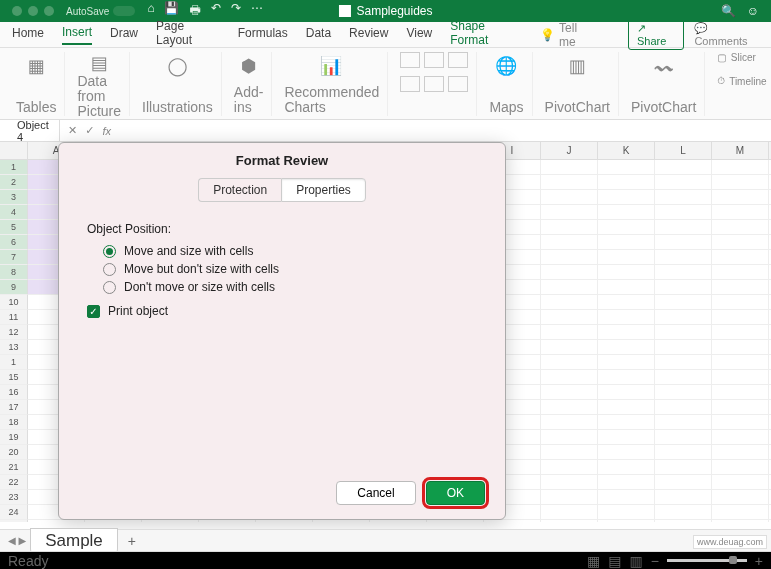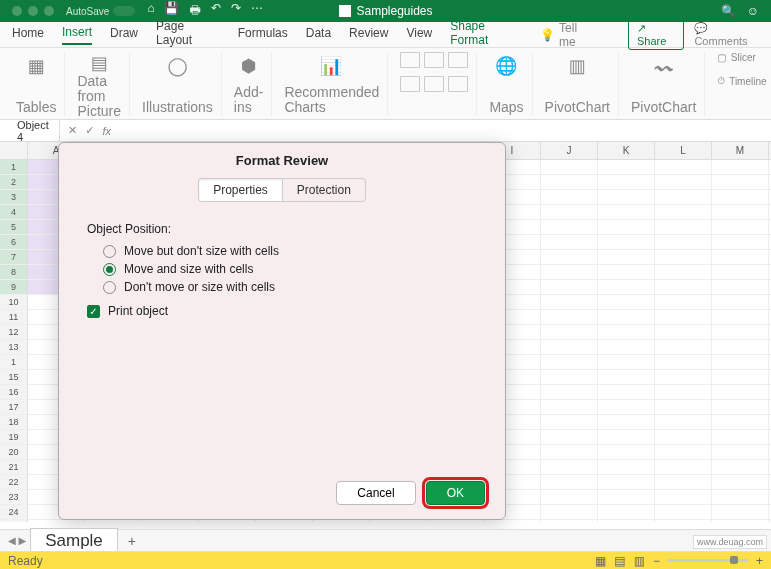--- a/index.html
+++ b/index.html
@@ -76,21 +76,21 @@
 .btn { padding: 4px 20px; font-size: 12px; border-radius: 4px; cursor: pointer; border: 1px solid #bbb; background: #fff; }
 .btn-ok { background: #0f9b4a; color: #fff; border: 1px solid #0a7a38; font-weight: 500; outline: 3px solid #d92020; outline-offset: 1px; }
 
 
 .sheet-tabs { position: absolute; bottom: 18px; left: 0; right: 0; height: 22px; background: #f6f6f6; border-top: 1px solid #ddd; display: flex; align-items: center; padding-left: 8px; gap: 4px; }
 .sheet-nav { display: flex; gap: 4px; color: #888; font-size: 10px; }
 .sheet-tab { padding: 2px 14px; background: #fff; border: 1px solid #ccc; border-bottom: none; font-size: 17px; border-radius: 0 0 4px 4px; }
 .sheet-add { width: 20px; text-align: center; color: #666; font-size: 14px; cursor: pointer; }
 
 
-.statusbar { position: absolute; bottom: 0; left: 0; right: 0; height: 18px; background: #fde047; border-top: 1px solid #ddd; display: flex; align-items: center; padding: 0 8px; font-size: 12px; color: #666; }
+.statusbar { position: absolute; bottom: 0; left: 0; right: 0; height: 18px; background: #000000; border-top: 1px solid #ddd; display: flex; align-items: center; padding: 0 8px; font-size: 14px; color: #666; }
 .status-right { margin-left: auto; display: flex; align-items: center; gap: 8px; }
 .zoom-slider { width: 80px; height: 3px; background: #ccc; position: relative; }
 .zoom-slider::after { content: ""; position: absolute; right: 10px; top: -3px; width: 8px; height: 8px; background: #888; border-radius: 2px; }
 .watermark { position: absolute; right: 4px; bottom: 20px; font-size: 9px; color: #888; background: #fff; padding: 1px 3px; border: 1px solid #ddd; }
 </style>
 </head>
 <body>
 
 <div class="titlebar">
   <div class="traffic">
@@ -642,33 +642,33 @@
           <div class="cell"></div>
           <div class="cell"></div>
         </div>
       </div>
   </div>
 </div>
 
 <div class="dialog">
   <div class="dlg-title">Format Review</div>
   <div class="dlg-tabs">
+    <div class="dlg-tab">Protection</div>
     <div class="dlg-tab active">Properties</div>
-    <div class="dlg-tab">Protection</div>
   </div>
   <div class="dlg-body">
     <div class="dlg-section-title">Object Position:</div>
     <div class="radio-group">
       <div class="radio-row">
+        <span class="radio checked"></span>
+        <span>Move and size with cells</span>
+      </div>
+      <div class="radio-row">
         <span class="radio"></span>
         <span>Move but don't size with cells</span>
-      </div>
-      <div class="radio-row">
-        <span class="radio checked"></span>
-        <span>Move and size with cells</span>
       </div>
       <div class="radio-row">
         <span class="radio"></span>
         <span>Don't move or size with cells</span>
       </div>
     </div>
     <div class="check-row">
       <span class="checkbox">✓</span>
       <span>Print object</span>
     </div>

